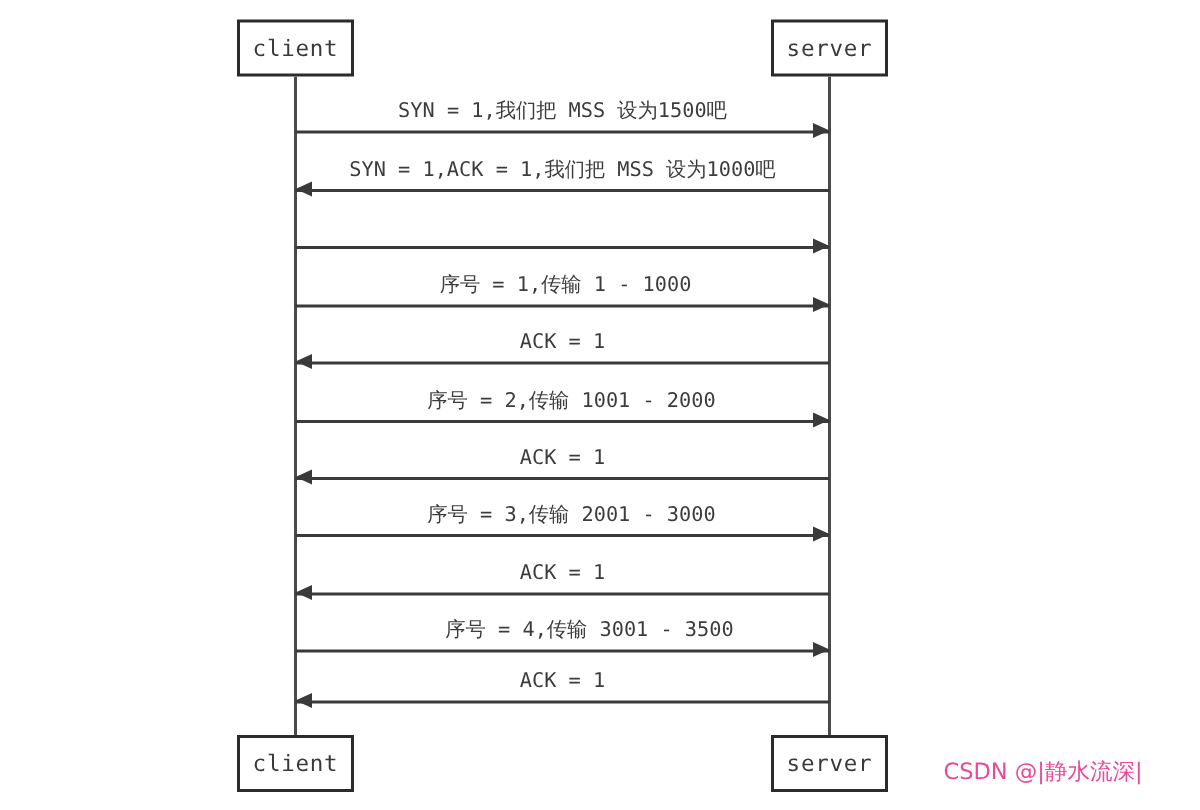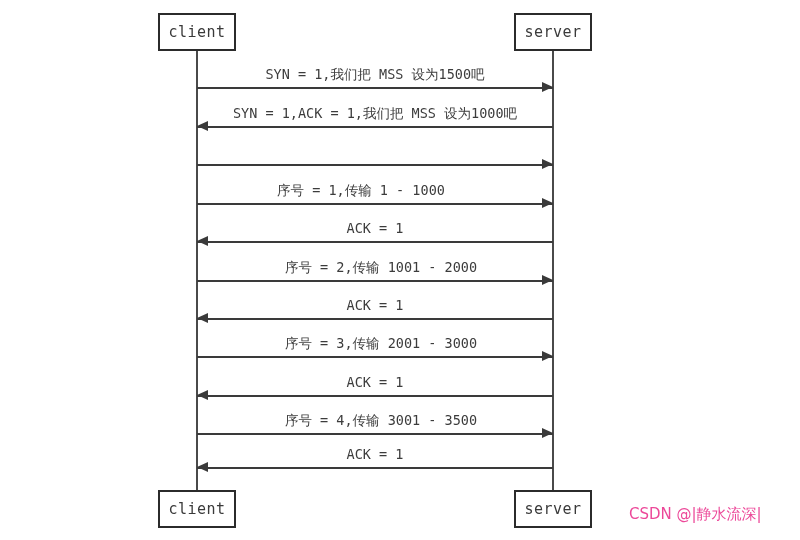--- a/index.html
+++ b/index.html
@@ -105,37 +105,37 @@
     <div class="arrow-line" style="left: 197px; top: 87px; width: 356px;"></div>
     <div class="arrow-head right" style="top: 82px; left: 542px;"></div>
     <div class="msg-label" style="left: 197px; width: 356px; top: 66px;">SYN = 1,我们把 MSS 设为1500吧</div>
     <div class="arrow-line" style="left: 197px; top: 126px; width: 356px;"></div>
     <div class="arrow-head left" style="top: 121px; left: 197px;"></div>
     <div class="msg-label" style="left: 197px; width: 356px; top: 105px;">SYN = 1,ACK = 1,我们把 MSS 设为1000吧</div>
     <div class="arrow-line" style="left: 197px; top: 164px; width: 356px;"></div>
     <div class="arrow-head right" style="top: 159px; left: 542px;"></div>
     <div class="arrow-line" style="left: 197px; top: 203px; width: 356px;"></div>
     <div class="arrow-head right" style="top: 198px; left: 542px;"></div>
-    <div class="msg-label" style="left: 197px; width: 328px; top: 182px;">序号 = 1,传输 1 - 1000</div>
+    <div class="msg-label" style="left: 197px; width: 328px; top: 182px; padding-left: 16px;">序号 = 1,传输 1 - 1000</div>
     <div class="arrow-line" style="left: 197px; top: 241px; width: 356px;"></div>
     <div class="arrow-head left" style="top: 236px; left: 197px;"></div>
     <div class="msg-label" style="left: 197px; width: 356px; top: 220px;">ACK = 1</div>
     <div class="arrow-line" style="left: 197px; top: 280px; width: 356px;"></div>
     <div class="arrow-head right" style="top: 275px; left: 542px;"></div>
     <div class="msg-label" style="left: 197px; width: 368px; top: 259px;">序号 = 2,传输 1001 - 2000</div>
     <div class="arrow-line" style="left: 197px; top: 318px; width: 356px;"></div>
     <div class="arrow-head left" style="top: 313px; left: 197px;"></div>
     <div class="msg-label" style="left: 197px; width: 356px; top: 297px;">ACK = 1</div>
     <div class="arrow-line" style="left: 197px; top: 356px; width: 356px;"></div>
     <div class="arrow-head right" style="top: 351px; left: 542px;"></div>
     <div class="msg-label" style="left: 197px; width: 368px; top: 335px;">序号 = 3,传输 2001 - 3000</div>
     <div class="arrow-line" style="left: 197px; top: 395px; width: 356px;"></div>
     <div class="arrow-head left" style="top: 390px; left: 197px;"></div>
     <div class="msg-label" style="left: 197px; width: 356px; top: 374px;">ACK = 1</div>
     <div class="arrow-line" style="left: 197px; top: 433px; width: 356px;"></div>
     <div class="arrow-head right" style="top: 428px; left: 542px;"></div>
-    <div class="msg-label" style="left: 203px; width: 356px; top: 412px;">序号 = 4,传输 3001 - 3500</div>
+    <div class="msg-label" style="left: 215px; width: 356px; top: 412px;">序号 = 4,传输 3001 - 3500</div>
     <div class="arrow-line" style="left: 197px; top: 467px; width: 356px;"></div>
     <div class="arrow-head left" style="top: 462px; left: 197px;"></div>
     <div class="msg-label" style="left: 197px; width: 356px; top: 446px;">ACK = 1</div>
   </div>
 
 <div class="watermark" style="left: 629px; top: 505px;">CSDN @|静水流深|</div>
 
 </body></html>

